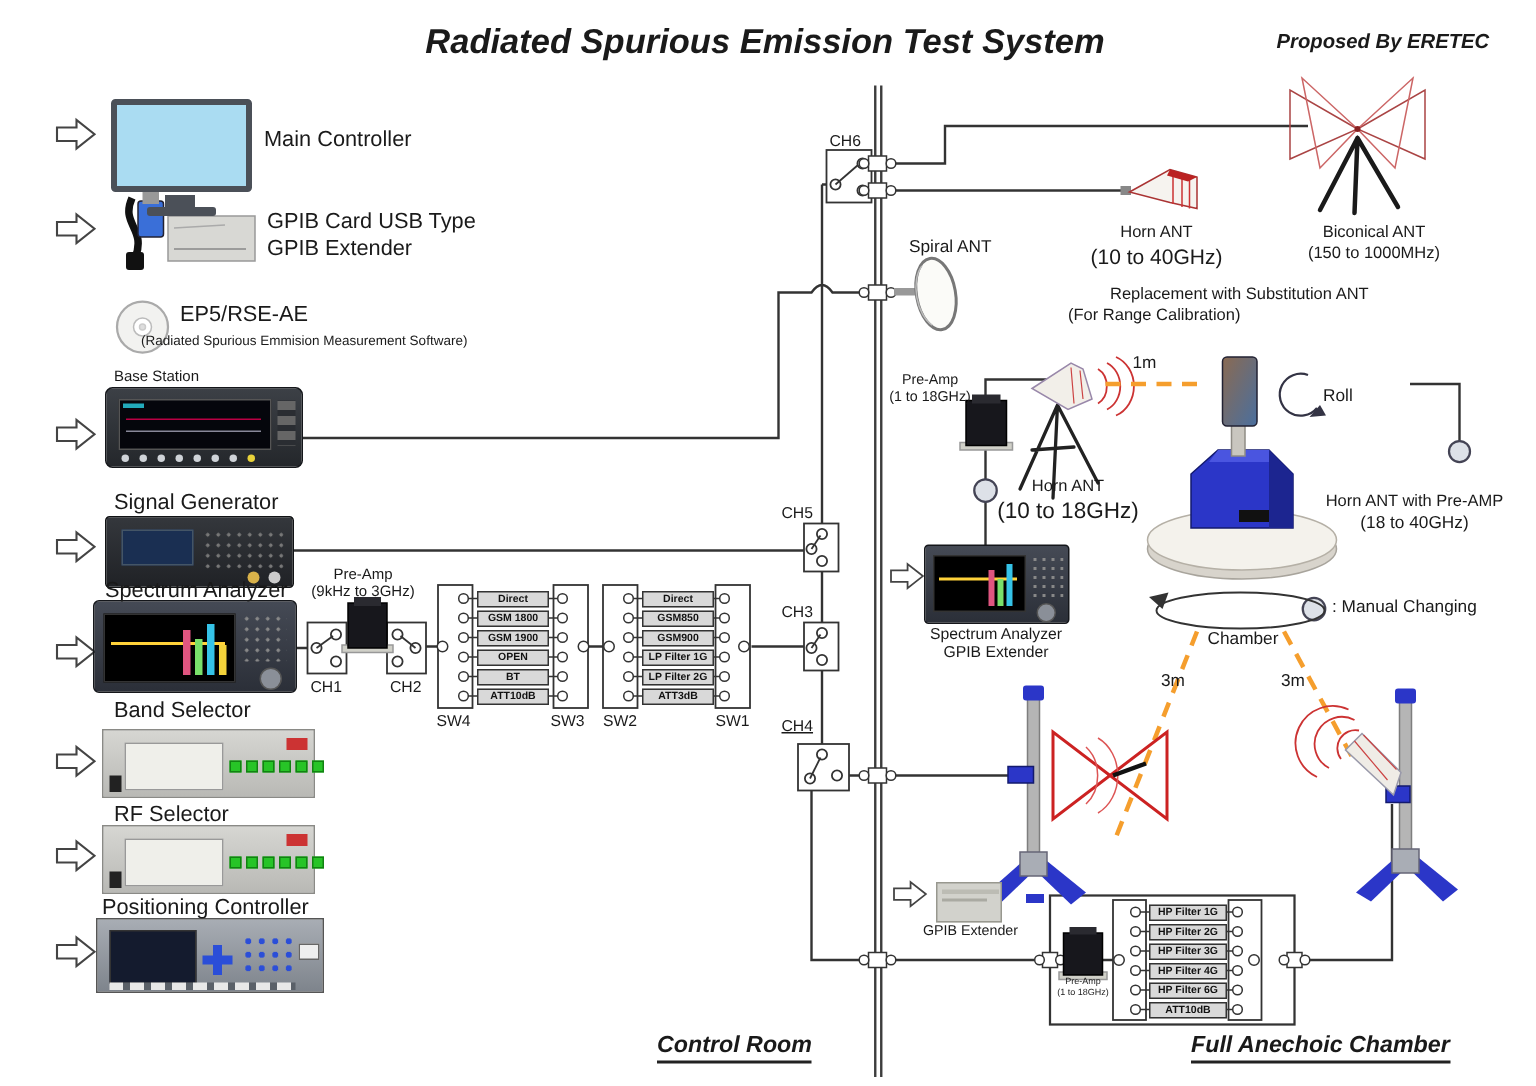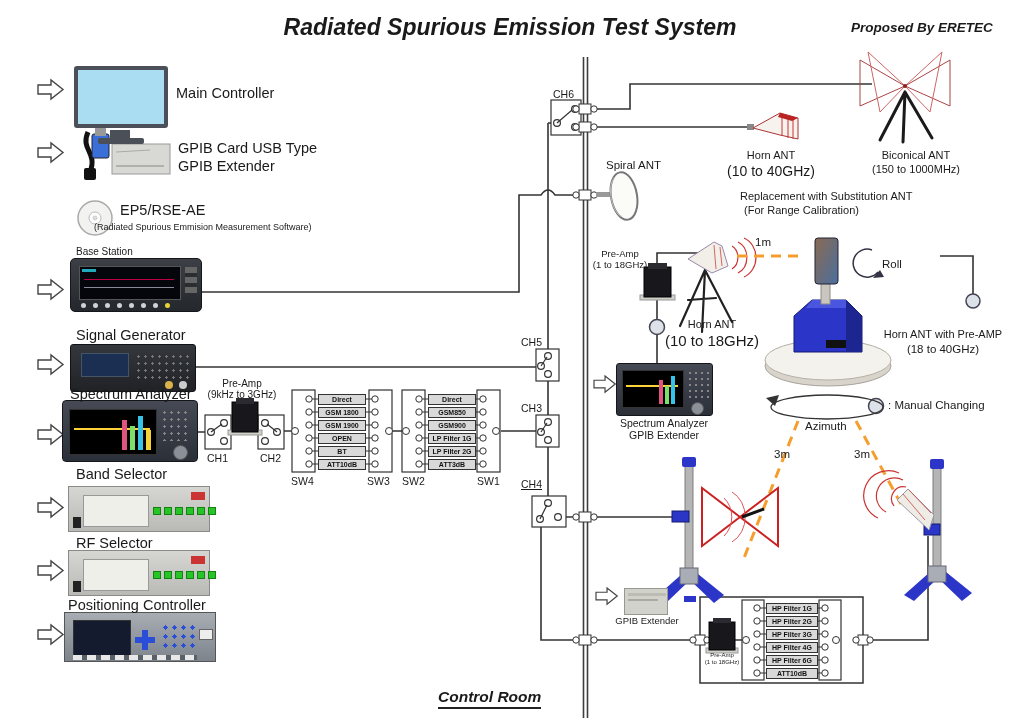--- a/index.html
+++ b/index.html
@@ -391,39 +391,40 @@
 <div class="fbox" style="left:766px;width:50px;top:642px;">HP Filter 4G</div>
 <div class="fbox" style="left:766px;width:50px;top:655px;">HP Filter 6G</div>
 <div class="fbox" style="left:766px;width:50px;top:668px;">ATT10dB</div>
 
 <div class="lbl" style="left:606px;top:159px;font-size:11.5px;">Spiral ANT</div>
 <div class="lbl ctr" style="left:733px;top:149px;width:76px;font-size:11px;">Horn ANT</div>
 <div class="lbl ctr" style="left:726px;top:163px;width:90px;font-size:14px;">(10 to 40GHz)</div>
 <div class="lbl ctr" style="left:866px;top:149px;width:100px;font-size:11px;">Biconical ANT</div>
 <div class="lbl ctr" style="left:856px;top:163px;width:120px;font-size:11px;">(150 to 1000MHz)</div>
 <div class="lbl" style="left:740px;top:190px;font-size:11px;">Replacement with Substitution ANT</div>
-<div class="lbl" style="left:744px;top:204px;font-size:11px;">(For Range Calibration)</div>
+<div class="lbl" style="left:712px;top:204px;font-size:11px;">(For Range Calibration)</div>
 <div class="lbl ctr" style="left:592px;top:248px;width:56px;font-size:9.5px;">Pre-Amp</div>
 <div class="lbl ctr" style="left:584px;top:259px;width:72px;font-size:9.5px;">(1 to 18GHz)</div>
 <div class="lbl ctr" style="left:672px;top:318px;width:80px;font-size:11px;">Horn ANT</div>
 <div class="lbl ctr" style="left:664px;top:332px;width:96px;font-size:15px;">(10 to 18GHz)</div>
 <div class="lbl" style="left:755px;top:236px;font-size:11.5px;">1m</div>
 <div class="lbl" style="left:882px;top:258px;font-size:11.5px;">Roll</div>
 <div class="lbl ctr" style="left:868px;top:328px;width:150px;font-size:11px;">Horn ANT with Pre-AMP</div>
 <div class="lbl ctr" style="left:894px;top:343px;width:98px;font-size:11.5px;">(18 to 40GHz)</div>
 <div class="lbl" style="left:888px;top:399px;font-size:11.5px;">: Manual Changing</div>
-<div class="lbl" style="left:805px;top:420px;font-size:11.5px;">Azimuth</div>
+<div class="lbl" style="left:805px;top:420px;font-size:11.5px;">Chamber</div>
 <div class="lbl" style="left:774px;top:448px;font-size:11.5px;">3m</div>
 <div class="lbl" style="left:854px;top:448px;font-size:11.5px;">3m</div>
 <div class="lbl ctr" style="left:613px;top:417px;width:102px;font-size:10.5px;">Spectrum Analyzer</div>
 <div class="lbl ctr" style="left:613px;top:429px;width:102px;font-size:10.5px;">GPIB Extender</div>
 <div class="lbl ctr" style="left:611px;top:615px;width:72px;font-size:9.5px;">GPIB Extender</div>
 <div class="lbl ctr" style="left:704px;top:652px;width:36px;font-size:6px;">Pre-Amp</div>
 <div class="lbl ctr" style="left:700px;top:659px;width:44px;font-size:6px;">(1 to 18GHz)</div>
 <div class="lbl roomlbl" style="left:438px;top:688px;">Control Room</div>
+<div class="lbl roomlbl" style="left:794px;top:688px;">Full Anechoic Chamber</div>
 
 <div class="inst" style="left:74px;top:66px;width:94px;height:62px;background:#aadcf2;border:4px solid #4b5058;border-radius:3px;"></div>
 <div class="inst" style="left:110px;top:130px;width:20px;height:8px;background:#4b5058;"></div>
 <div class="inst" style="left:98px;top:138px;width:46px;height:6px;background:#4b5058;border-radius:2px;"></div>
 
 <div class="inst" style="left:70px;top:258px;width:132px;height:54px;background:linear-gradient(#3c4046,#24272b);border:1px solid #14161a;border-radius:5px;">
   <div style="position:absolute;left:8px;top:7px;width:100px;height:32px;background:#05060c;border:1px solid #555;">
     <div style="position:absolute;left:2px;top:2px;width:14px;height:3px;background:#2ab;"></div>
     <div style="position:absolute;left:4px;top:12px;width:90px;height:1px;background:#b04;"></div>
     <div style="position:absolute;left:4px;top:20px;width:90px;height:1px;background:#889;"></div>

